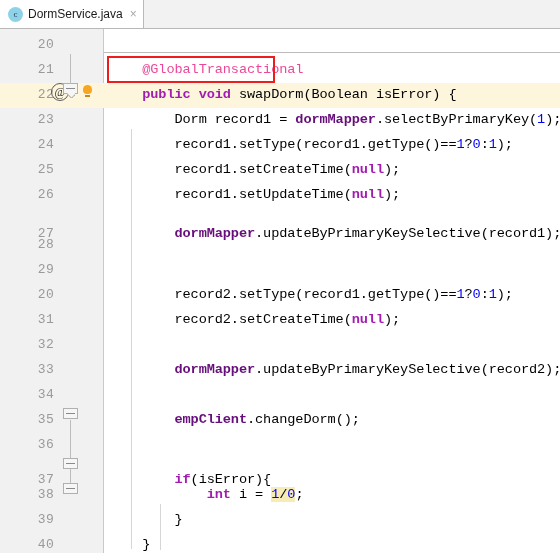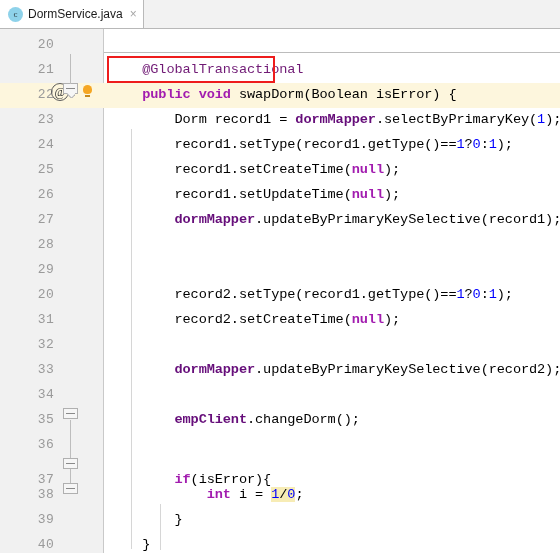--- a/index.html
+++ b/index.html
@@ -122,21 +122,21 @@
     font-size: 13.6px;
     color: #000000;
     white-space: pre;
     letter-spacing: -0.1px;
   }
 
   
   .kw  { color: #a21caf; font-weight: bold; }
   .fld { color: #660e7a; font-weight: bold; }
   .num { color: #0000ff; }
-  .anno{ color: #701a75; }
+  .anno{ color: #ec4899; }
   .err-hl { background: #f7ecb5; }
 
   
   .anno-gutter-icon {
     position: absolute;
     left: 51px;
     top: 3px;
     width: 18px; height: 18px;
     border-radius: 50%;
     border: 1.6px solid #5c5c5c;
@@ -287,21 +287,21 @@
         <div class="code">        record1.setType(record1.getType()==<span class="num">1</span>?<span class="num">0</span>:<span class="num">1</span>);</div>
       </div>
       <div class="row" style="top: 129px;">
         <div class="lineno">25</div>
         <div class="code">        record1.setCreateTime(<span class="kw">null</span>);</div>
       </div>
       <div class="row" style="top: 154px;">
         <div class="lineno">26</div>
         <div class="code">        record1.setUpdateTime(<span class="kw">null</span>);</div>
       </div>
-      <div class="row" style="top: 179px;">
+      <div class="row" style="top: 193px;">
         <div class="lineno">27</div>
         <div class="code">        <span class="fld">dormMapper</span>.updateByPrimaryKeySelective(record1);</div>
       </div>
       <div class="row" style="top: 204px;">
         <div class="lineno">28</div>
         <div class="code"></div>
       </div>
       <div class="row" style="top: 229px;">
         <div class="lineno">29</div>
       </div>

